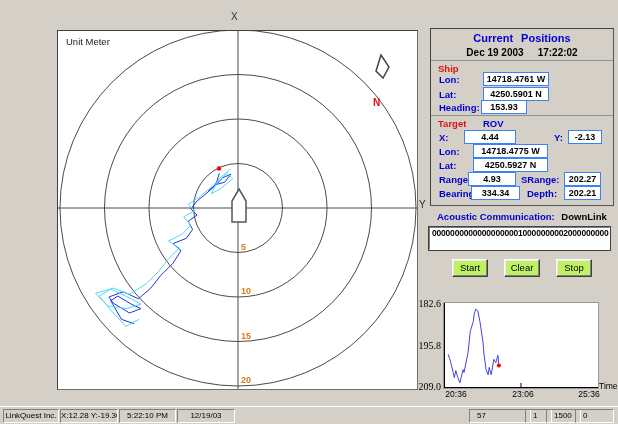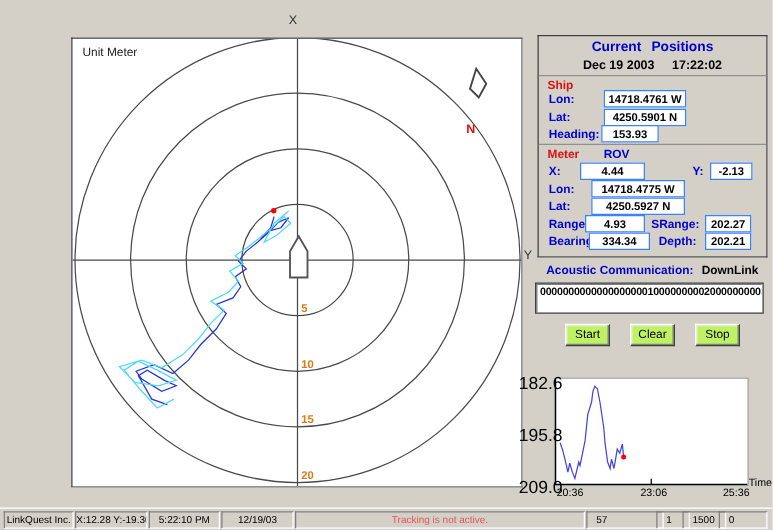--- a/index.html
+++ b/index.html
@@ -54,21 +54,21 @@
     background:#bef264; text-align:center; font-size:9.5px; line-height:15px;
     border:1px solid; border-color:#ffffff #404040 #404040 #ffffff;
     box-shadow:inset -1px -1px 0 #808080, inset 1px 1px 0 #ece9e2;
     cursor:default;
   }
   
   #td-title{position:absolute; left:430px; top:282px; width:182px; text-align:center;
     color:#0000d0; font-weight:bold; font-size:10px;}
   #td-plot{position:absolute; left:443px; top:302px; width:154px; height:85px;
     background:#fff; border:1px solid #999;}
-  .td-ytick{position:absolute; width:26px; text-align:right; font-size:14px; left:415px;}
+  .td-ytick{position:absolute; width:26px; text-align:right; font-size:10px; left:415px;font-family:Liberation Serif, serif;}
   .td-xtick{position:absolute; width:30px; text-align:center; font-size:8.5px; top:389px;}
   #td-time-label{position:absolute; left:599px; top:381px; font-size:8.5px;}
   
   #status-bar{
     position:absolute; left:0; bottom:0; width:618px; height:17px;
     background:#d4d0c8; border-top:1px solid #fff;
   }
   .sb-panel{
     position:absolute; top:2px; height:12px; line-height:12px;
     border:1px solid; border-color:#808080 #ffffff #ffffff #808080;
@@ -121,21 +121,21 @@
 
     <div class="rl" style="left:7px;top:34px">Ship</div>
     <div class="bl" style="left:8px;top:45px">Lon:</div>
     <div class="fld" style="left:52px;top:43px;width:64px">14718.4761 W</div>
     <div class="bl" style="left:8px;top:60px">Lat:</div>
     <div class="fld" style="left:52px;top:58px;width:64px">4250.5901 N</div>
     <div class="bl" style="left:8px;top:73px">Heading:</div>
     <div class="fld" style="left:50px;top:71px;width:44px">153.93</div>
 
     <div class="divider" style="top:86px"></div>
-    <div class="rl" style="left:7px;top:89px">Meter</div>
+    <div class="rl" style="left:7px;top:89px">Target</div>
     <div class="bl" style="left:52px;top:89px">ROV</div>
 
     <div class="bl" style="left:8px;top:103px">X:</div>
     <div class="fld" style="left:33px;top:101px;width:50px">4.44</div>
     <div class="bl" style="left:123px;top:103px">Y:</div>
     <div class="fld" style="left:137px;top:101px;width:32px">-2.13</div>
 
     <div class="bl" style="left:8px;top:117px">Lon:</div>
     <div class="fld" style="left:42px;top:115px;width:73px">14718.4775 W</div>
     <div class="bl" style="left:8px;top:131px">Lat:</div>
@@ -177,20 +177,19 @@
   <div class="td-xtick" style="left:441px">20:36</div>
   <div class="td-xtick" style="left:508px">23:06</div>
   <div class="td-xtick" style="left:574px">25:36</div>
   <div id="td-time-label">Time</div>
 
   <div id="status-bar">
     <div class="sb-panel" style="left:3px;width:54px">LinkQuest Inc.</div>
     <div class="sb-panel" style="left:60px;width:56px">X:12.28  Y:-19.30</div>
     <div class="sb-panel" style="left:119px;width:55px">5:22:10 PM</div>
     <div class="sb-panel" style="left:177px;width:56px">12/19/03</div>
-    <div class="sb-panel" id="sb-tracking" style="left: 236px; width: 230px; color: rgb(224, 85, 85);">Tracking is not active.</div>
     <div class="sb-panel sb-left" style="left:469px;width:53px">57</div>
     <div class="sb-panel sb-left" style="left:525px;width:18px">1</div>
     <div class="sb-panel sb-left" style="left:546px;width:26px">1500</div>
     <div class="sb-panel sb-left" style="left:575px;width:30px">0</div>
   </div>
 
 </div>
 
 </body></html>

